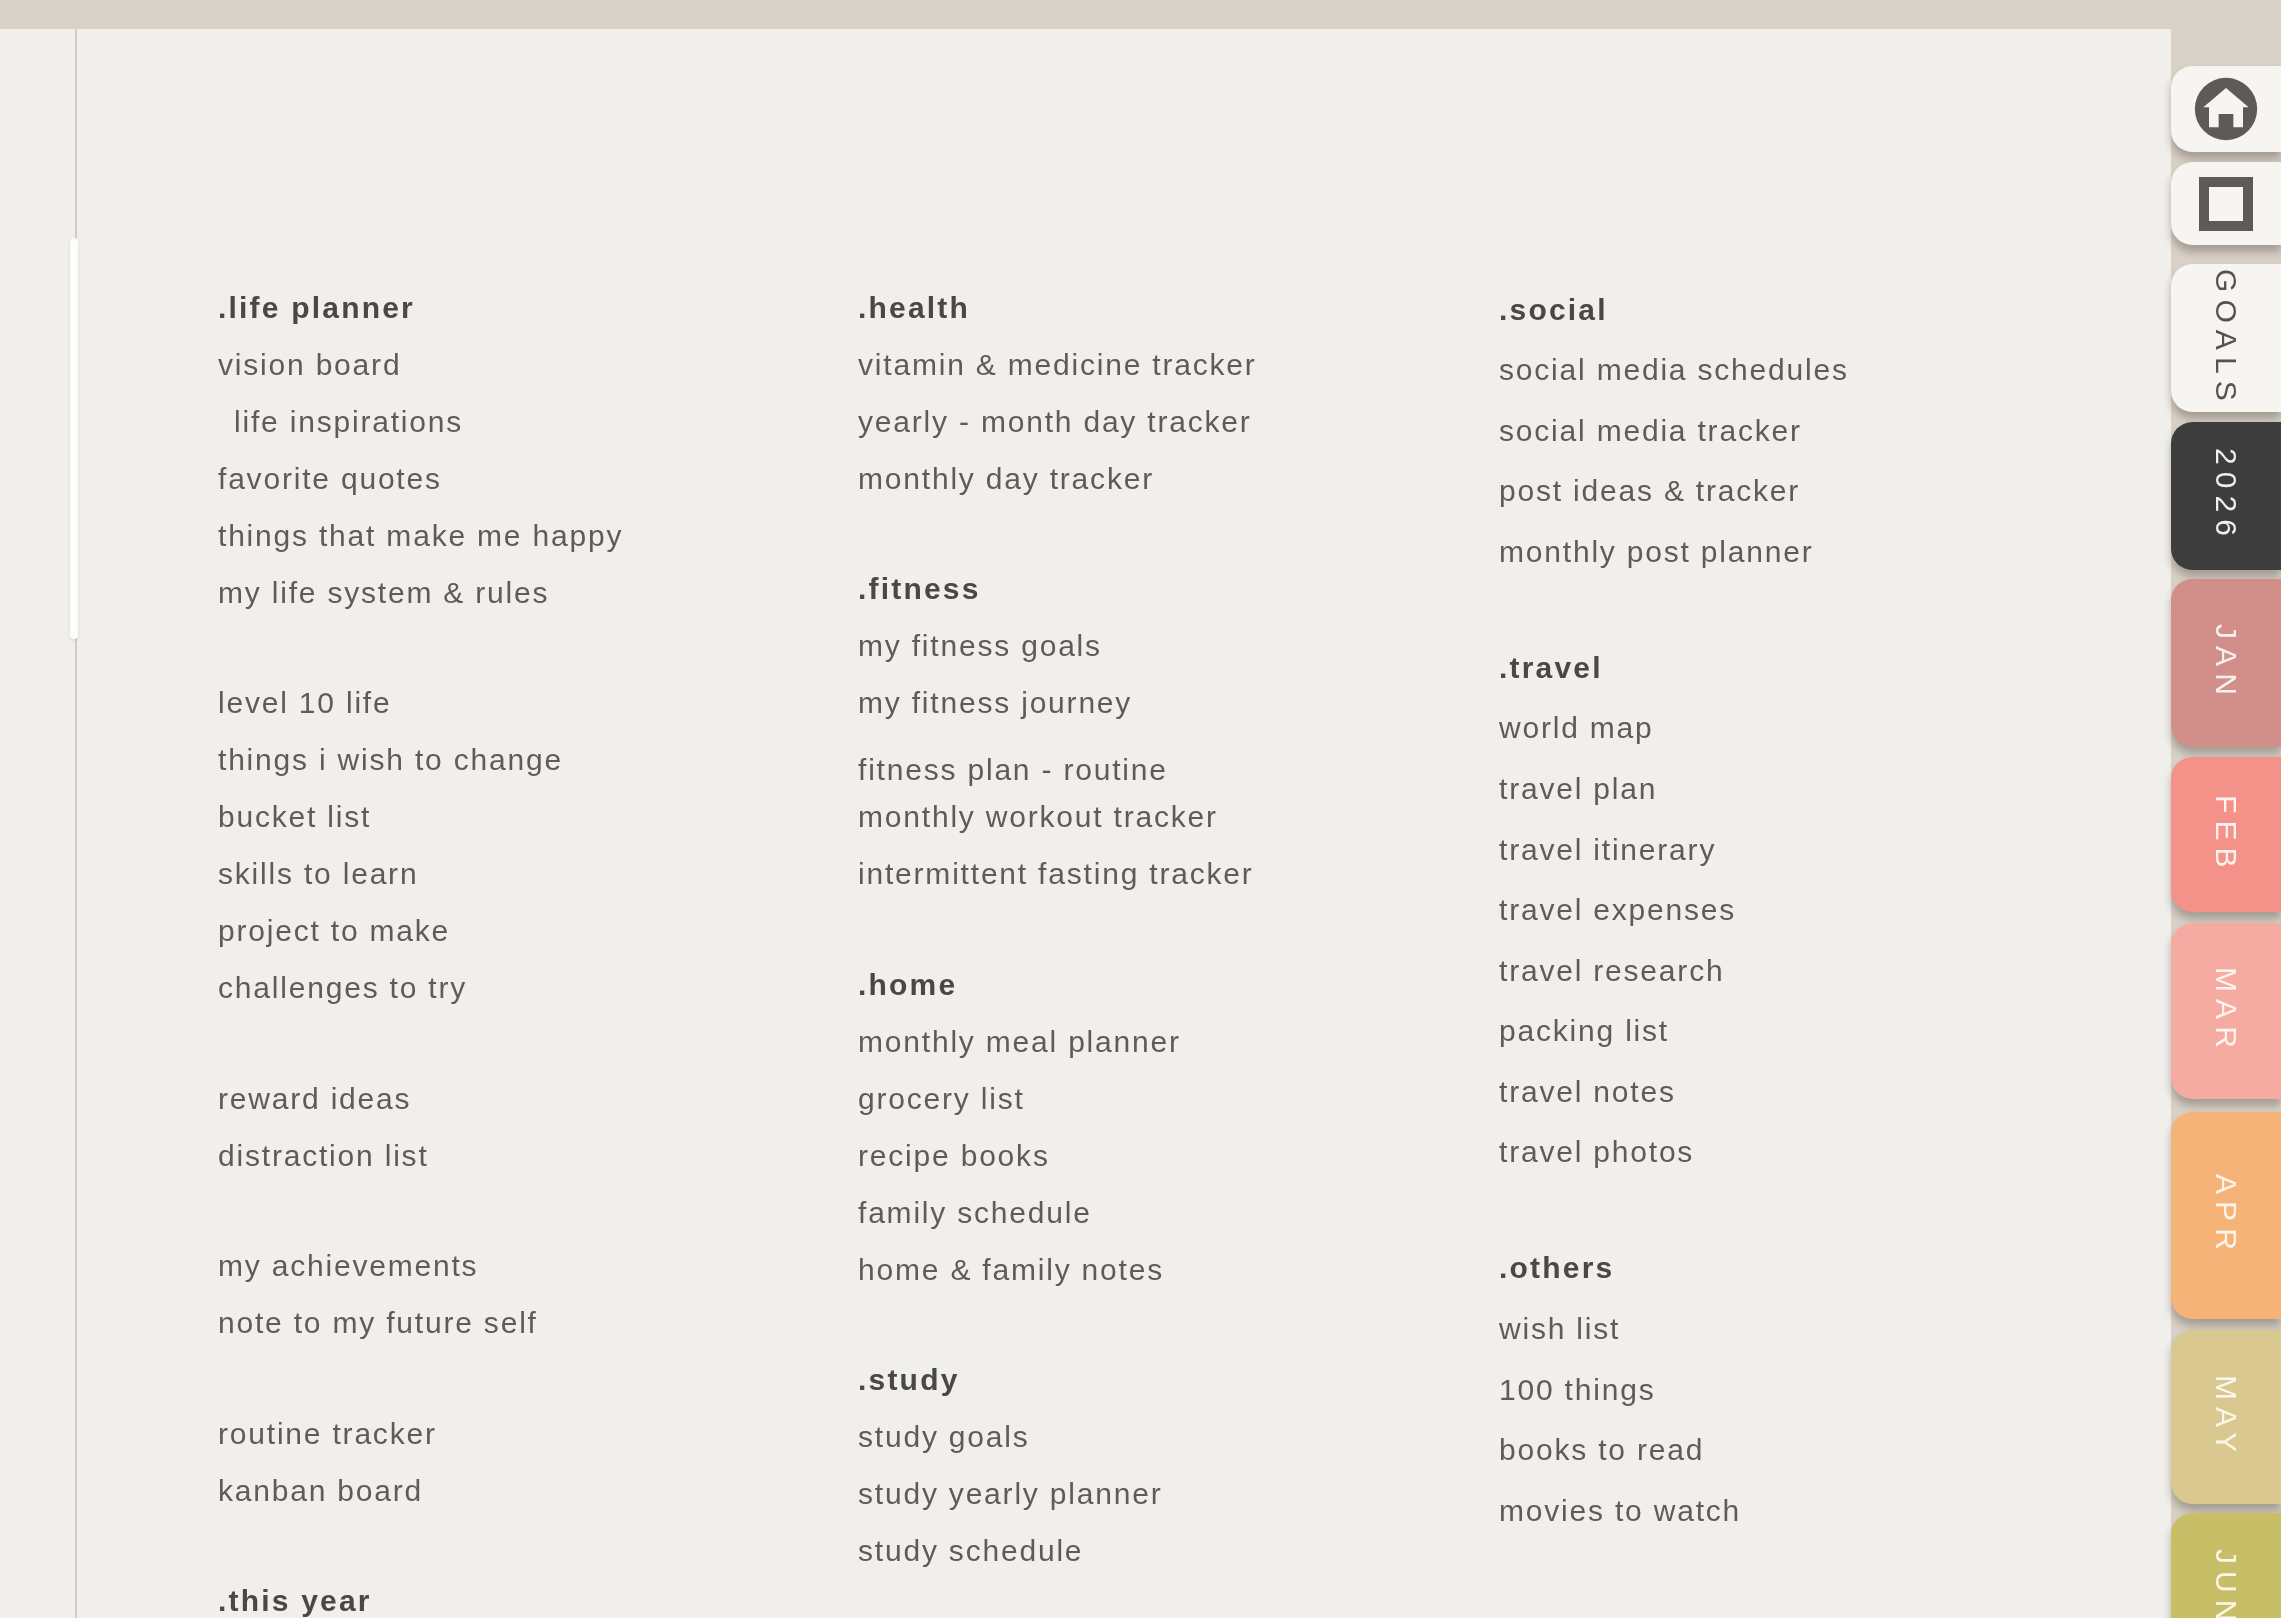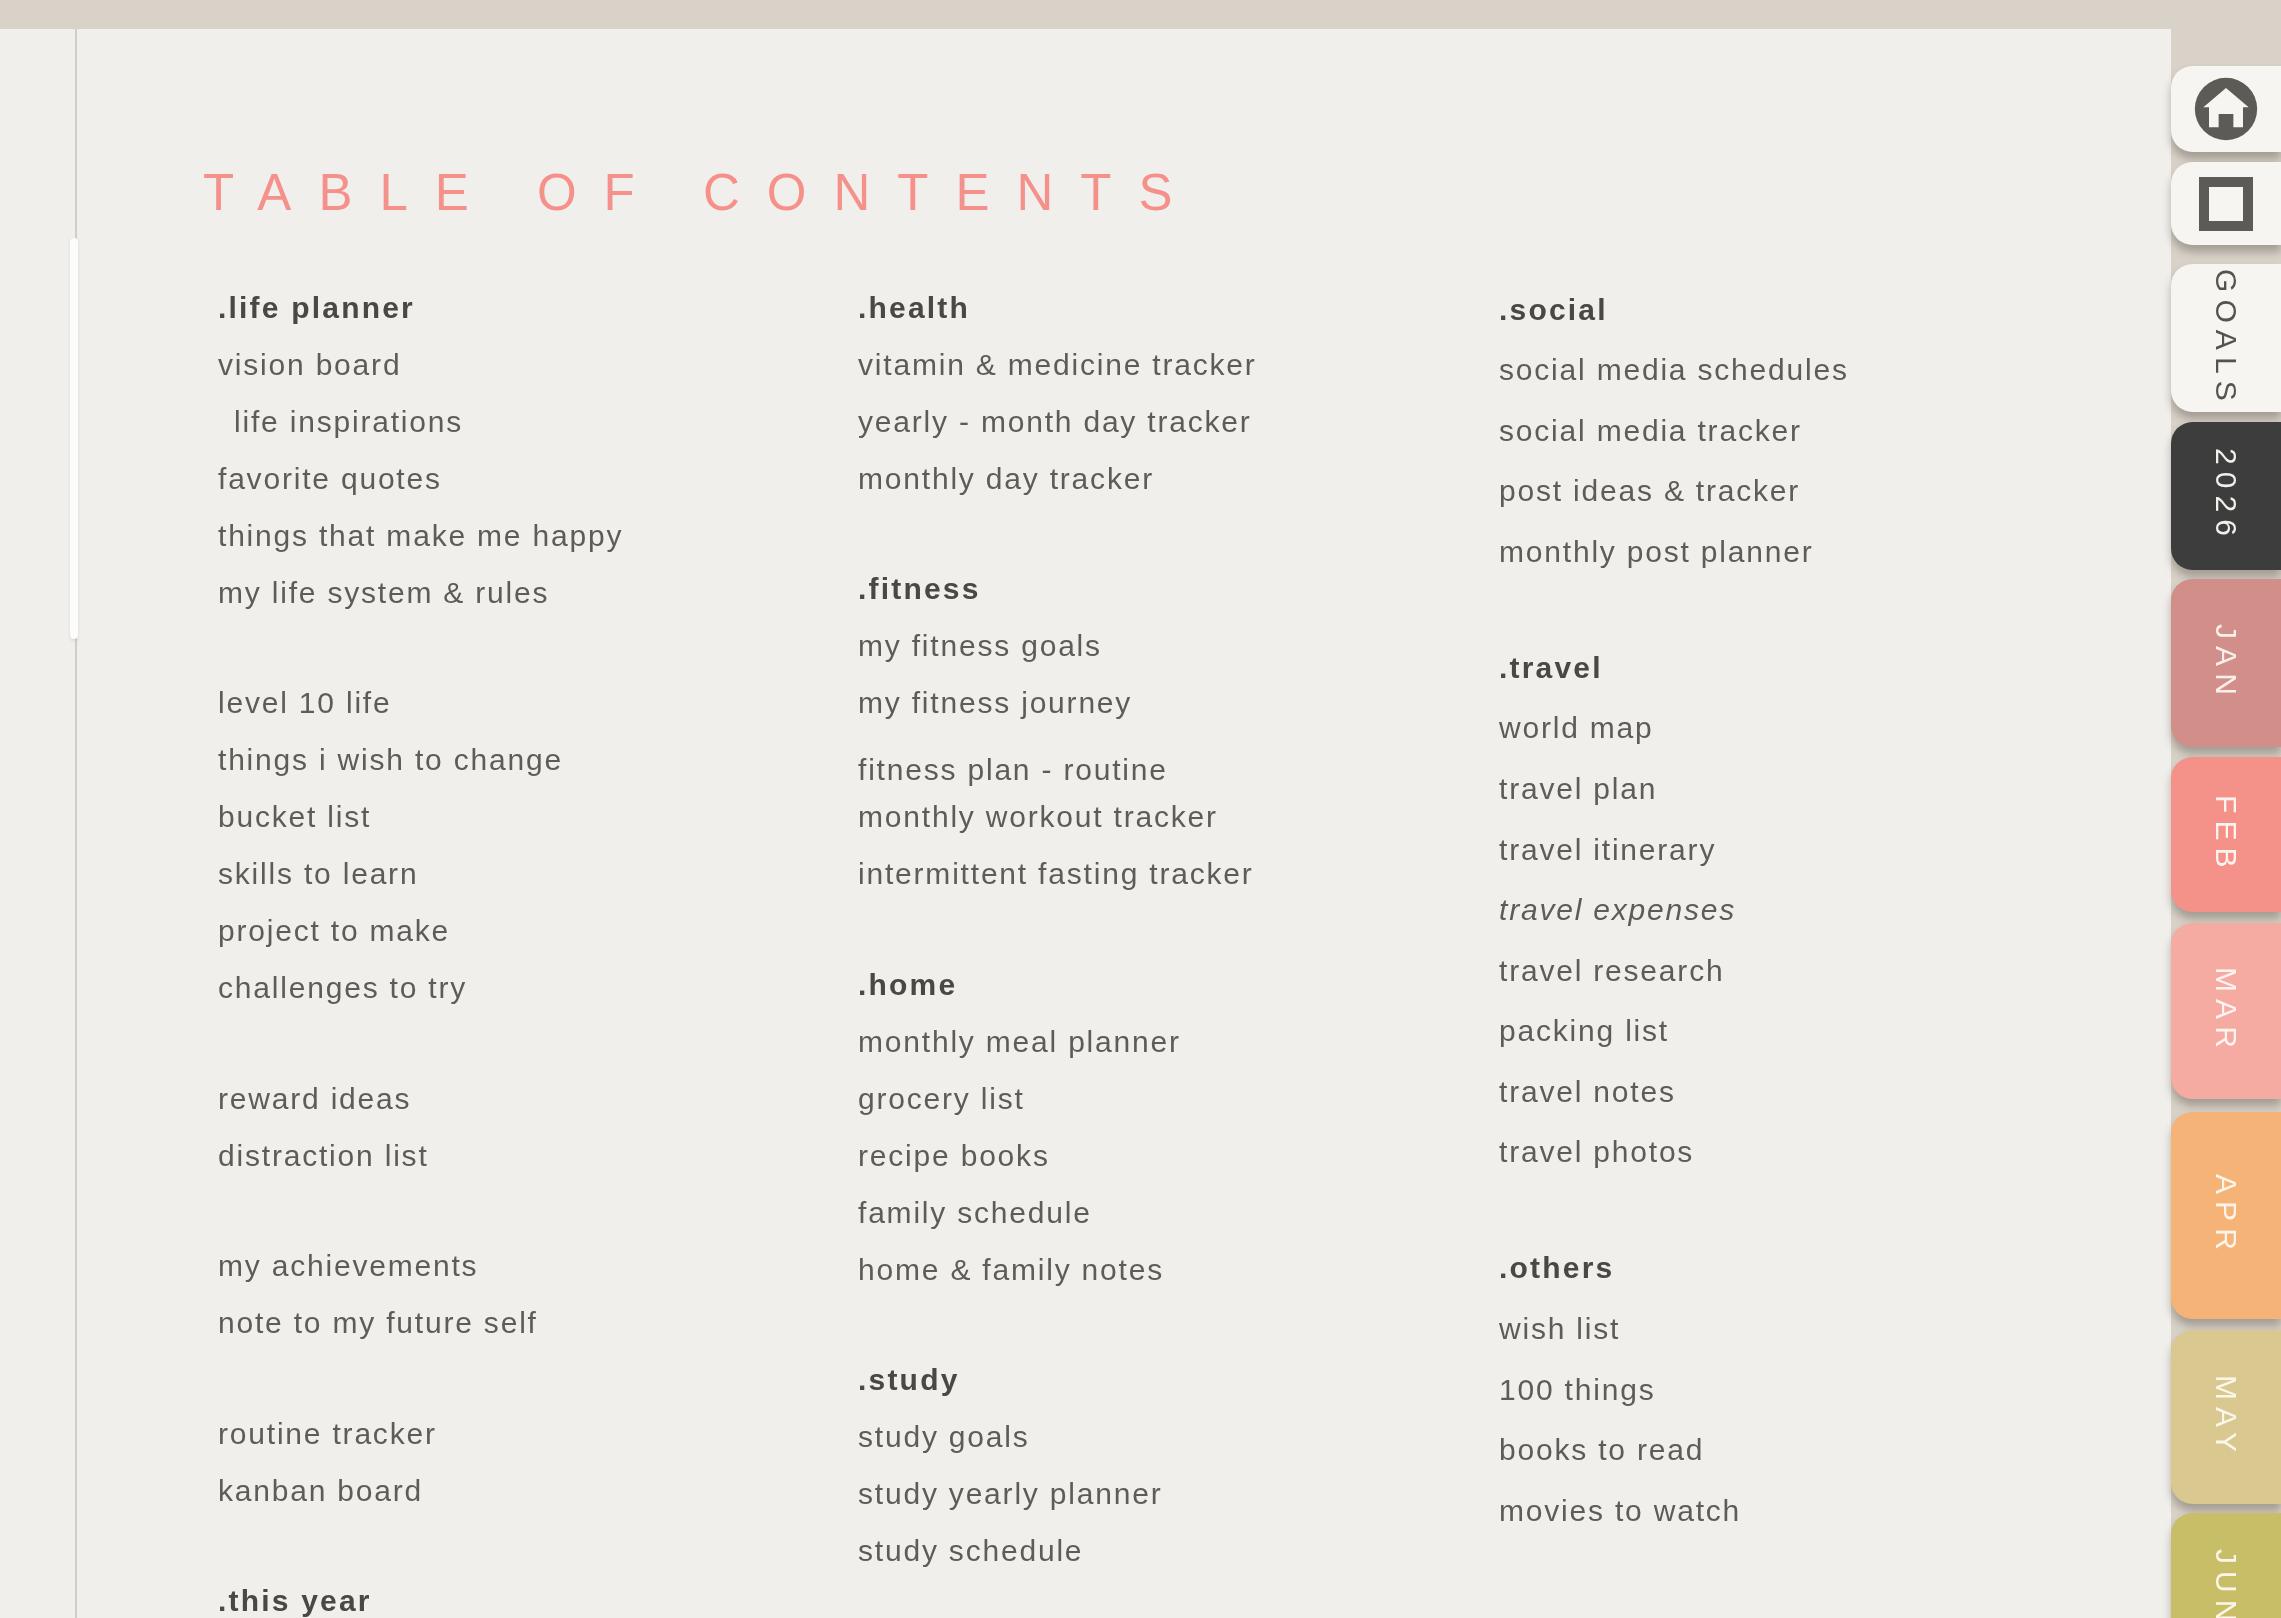--- a/index.html
+++ b/index.html
@@ -55,21 +55,20 @@
     width:34px;height:34px;border:10.7px solid #5d5b55;
     background:transparent;
   }
 </style>
 </head>
 <body>
 
 <div class="page">
   <div class="page-edge-line"></div>
   <div class="page-edge-highlight"></div>
-  <div class="toc-title">TABLE OF CONTENTS</div>
   <div class="col" id="col-0">
       <div class="line hdr" style="position: absolute; top: 250px;">.life planner</div>
       <div class="line" style="position: absolute; top: 307px;">vision board</div>
       <div class="line" style="position: absolute; top: 364px; margin-left: 16px;">life inspirations</div>
       <div class="line" style="position: absolute; top: 421px;">favorite quotes</div>
       <div class="line" style="position: absolute; top: 478px;">things that make me happy</div>
       <div class="line" style="position: absolute; top: 535px;">my life system &amp; rules</div>
       <div class="line" style="position: absolute; top: 645px;">level 10 life</div>
       <div class="line" style="position: absolute; top: 702px;">things i wish to change</div>
       <div class="line" style="position: absolute; top: 759px;">bucket list</div>
@@ -109,21 +108,21 @@
   <div class="col" id="col-2">
       <div class="line hdr" style="position: absolute; top: 250px;">.social</div>
       <div class="line" style="position: absolute; top: 310px;">social media schedules</div>
       <div class="line" style="position: absolute; top: 371px;">social media tracker</div>
       <div class="line" style="position: absolute; top: 431px;">post ideas &amp; tracker</div>
       <div class="line" style="position: absolute; top: 492px;">monthly post planner</div>
       <div class="line hdr" style="position: absolute; top: 608px;">.travel</div>
       <div class="line" style="position: absolute; top: 668px;">world map</div>
       <div class="line" style="position: absolute; top: 729px;">travel plan</div>
       <div class="line" style="position: absolute; top: 790px;">travel itinerary</div>
-      <div class="line" style="position: absolute; top: 850px; font-style: italic;">travel expenses</div>
+      <div class="line" style="position: absolute; top: 850px;">travel expenses</div>
       <div class="line" style="position: absolute; top: 911px;">travel research</div>
       <div class="line" style="position: absolute; top: 971px;">packing list</div>
       <div class="line" style="position: absolute; top: 1032px;">travel notes</div>
       <div class="line" style="position: absolute; top: 1092px; text-align: right;">travel photos</div>
       <div class="line hdr" style="position: absolute; top: 1208px;">.others</div>
       <div class="line" style="position: absolute; top: 1269px;">wish list</div>
       <div class="line" style="position: absolute; top: 1330px;">100 things</div>
       <div class="line" style="position: absolute; top: 1390px;">books to read</div>
       <div class="line" style="position: absolute; top: 1451px;">movies to watch</div>
     </div>

